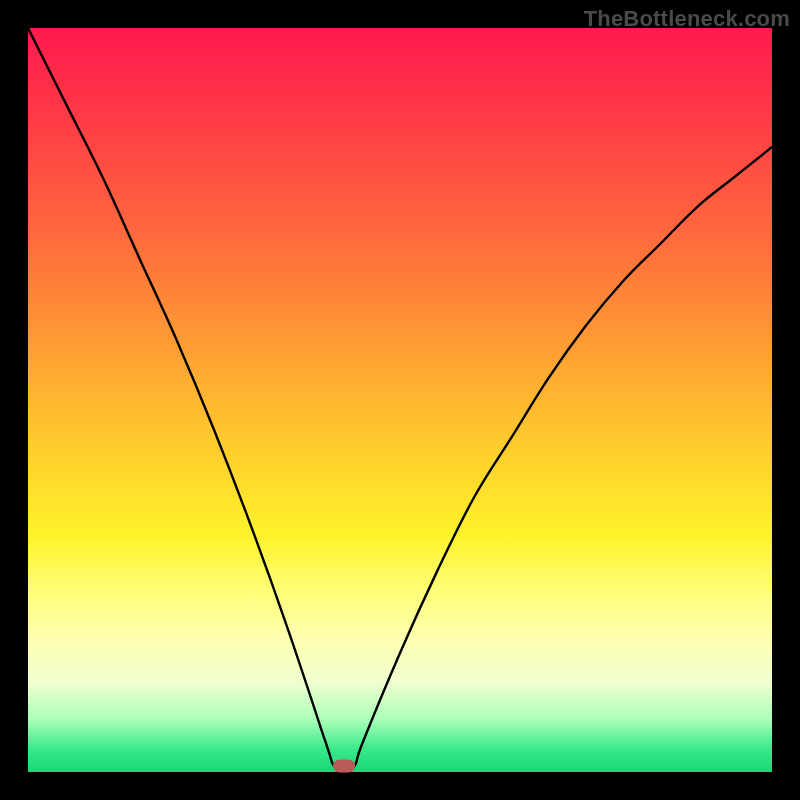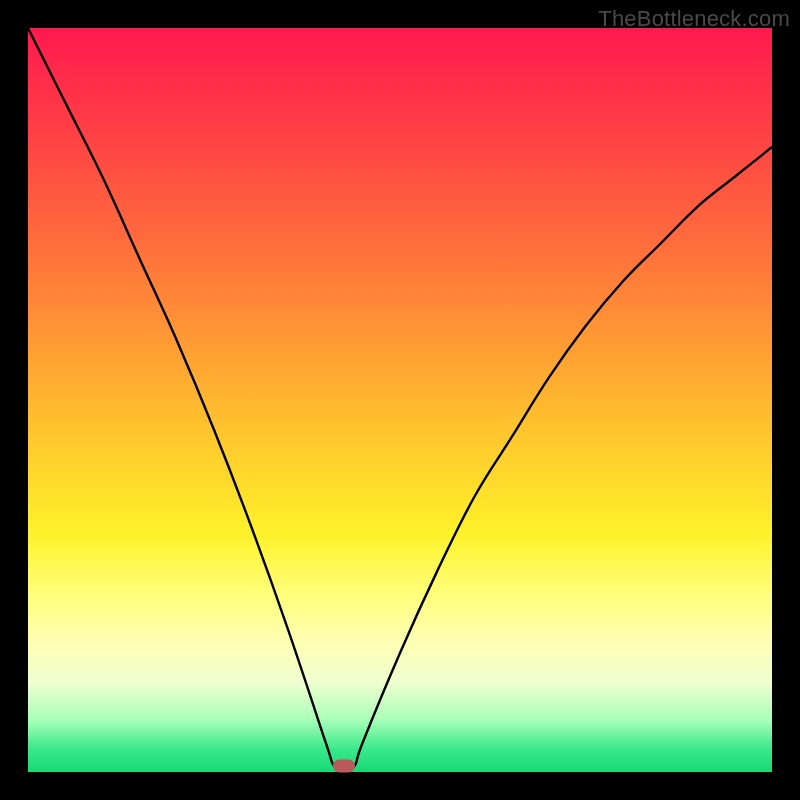--- a/index.html
+++ b/index.html
@@ -45,21 +45,21 @@
     top: 0;
     width: 744px;
     height: 744px;
   }
   .watermark {
     position: absolute;
     top: 6px;
     right: 10px;
     color: #4a4a4a;
     font-size: 22px;
-    font-weight: 400;
+    font-weight: 700;
     letter-spacing: 0.2px;
   }
   .dot {
     position: absolute;
     width: 22px;
     height: 13px;
     background: #bb5a5a;
     border-radius: 7px;
     transform: translate(-50%, -50%);
   }

